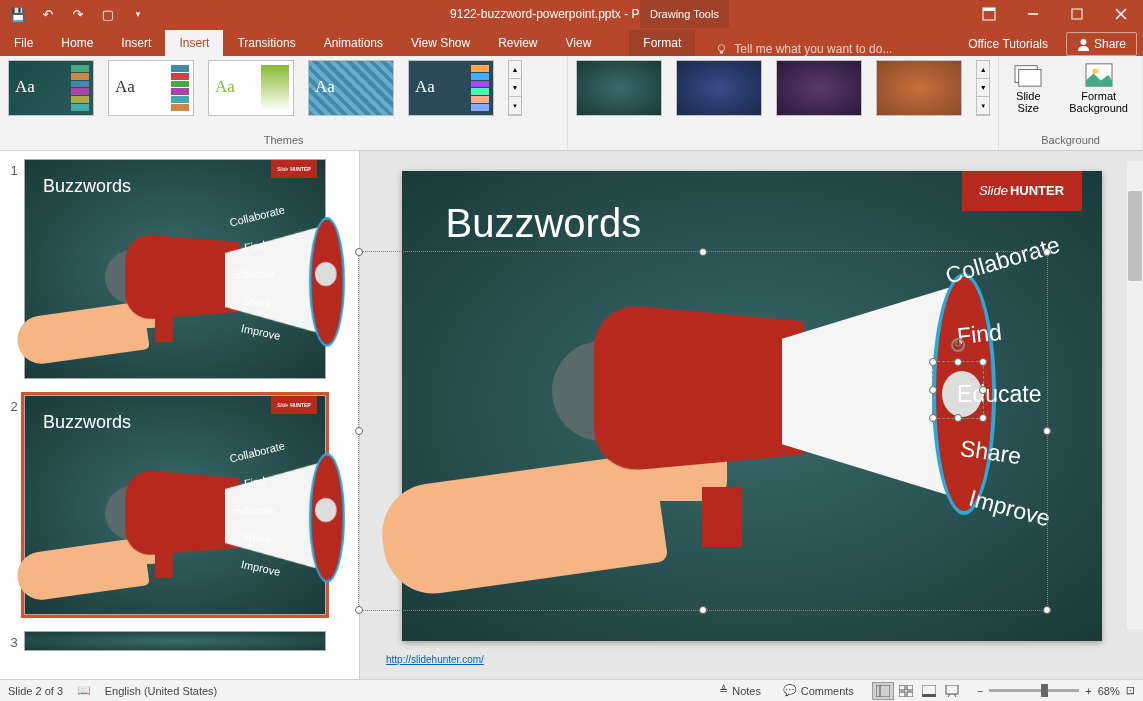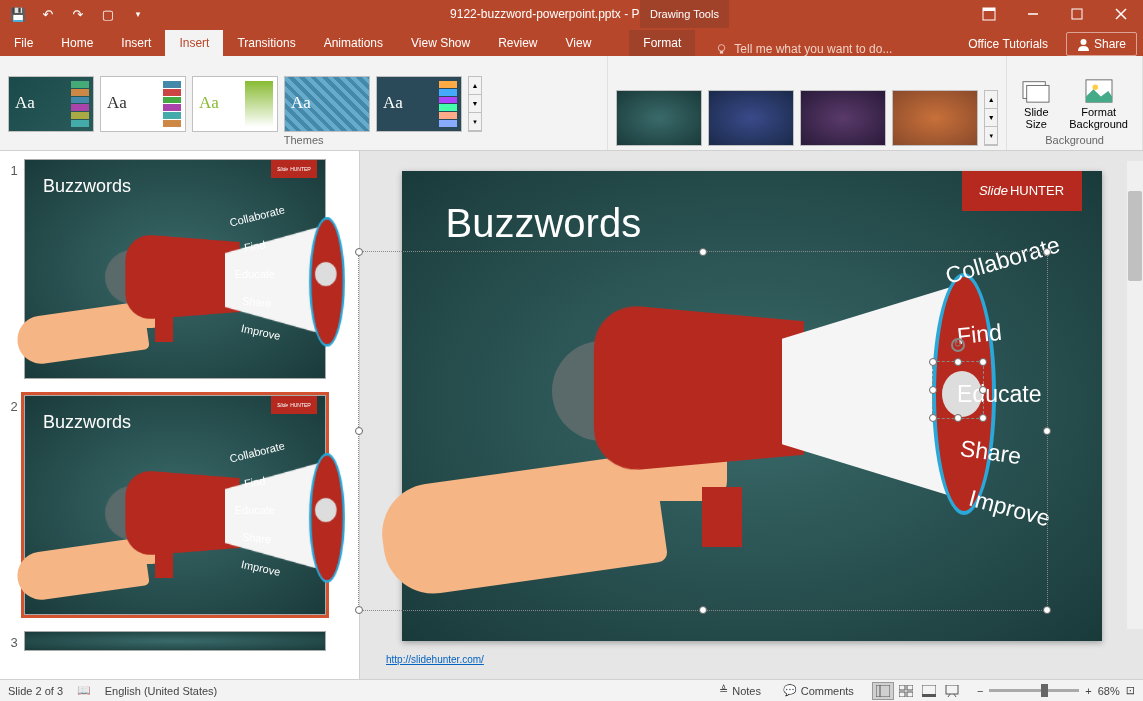--- a/index.html
+++ b/index.html
@@ -14,21 +14,21 @@
 .ribbon-tabs{height:28px;background:#b7472a;display:flex;align-items:flex-end;color:#fff}
 .rtab{padding:6px 14px;font-size:12px;cursor:pointer}
 .rtab.active{background:#f3f3f3;color:#b7472a}
 .rtab.context{background:#a0412a}
 .tell-me{flex:1;display:flex;align-items:center;gap:6px;padding-left:20px;color:#f0d0c5;font-size:12px}
 .tell-me svg{width:13px;height:13px}
 .right-tabs{display:flex;align-items:center;gap:4px;padding-right:6px}
 .share-btn{display:flex;align-items:center;gap:4px;padding:4px 10px;border:1px solid rgba(255,255,255,.5);border-radius:2px;font-size:12px}
 .ribbon{height:95px;background:#f3f3f3;display:flex;border-bottom:1px solid #d0d0d0}
 .rgroup{display:flex;flex-direction:column;padding:4px 8px;border-right:1px solid #e0e0e0}
-.rgroup-content{flex:1;display:flex;align-items:flex-end;gap:6px}
+.rgroup-content{flex:1;display:flex;align-items:flex-start;gap:14px}
 .rgroup-label{font-size:11px;text-align:center;color:#666;padding-top:2px}
 .theme-thumb{width:86px;height:56px;border:1px solid #c0c0c0;position:relative;cursor:pointer;background:linear-gradient(135deg,#1a4a4a,#2a5a5a)}
 .theme-aa{position:absolute;left:6px;top:16px;font-size:17px;font-family:Georgia,serif}
 .theme-bars{position:absolute;right:4px;top:4px;bottom:4px;width:18px;display:flex;flex-direction:column;gap:1px}
 .theme-bars span{flex:1}
 .variant-thumb{width:86px;height:56px;border:1px solid #c0c0c0;cursor:pointer}
 .dd-arrow{width:14px;height:56px;border:1px solid #c0c0c0;display:flex;flex-direction:column;cursor:pointer}
 .dd-arrow div{flex:1;display:flex;align-items:center;justify-content:center;font-size:7px;border-bottom:1px solid #c0c0c0}
 .cust-btn{display:flex;flex-direction:column;align-items:center;gap:2px;padding:2px 6px;cursor:pointer;font-size:11px;text-align:center}
 .cust-btn svg{width:30px;height:26px}
@@ -52,21 +52,21 @@
 .view-btn{width:22px;height:18px;display:flex;align-items:center;justify-content:center;cursor:pointer;border:1px solid transparent}
 .view-btn.active{background:#d0d0d0;border-color:#999}
 .zoom{display:flex;align-items:center;gap:6px}
 .zoom-track{width:90px;height:3px;background:#aaa;position:relative}
 .zoom-handle{position:absolute;width:7px;height:13px;background:#666;top:-5px;left:52px}
 
 .slide-bg{position:absolute;inset:0;background:radial-gradient(ellipse at center,#3a6a6a 0%,#1a3a3a 100%)}
 .buzz-title{position:absolute;left:30px;top:20px;font-size:32px;color:#fff;font-family:"Century Gothic",sans-serif;font-weight:300}
 .ribbon-tag{position:absolute;right:14px;top:0;width:90px;height:30px;background:#b5291f;display:flex;align-items:center;justify-content:center;color:#fff;font-size:9px;font-style:italic}
 .ribbon-tag::after{content:"";position:absolute;bottom:-8px;right:0;border:8px solid transparent;border-top-color:#b5291f;border-right-width:0}
-.ribbon-tag b{font-style:normal;font-weight:400;margin-left:2px}
+.ribbon-tag b{font-style:normal;font-weight:700;margin-left:2px}
 .arm{position:absolute;left:-10px;bottom:40px;width:240px;height:90px;background:#f5b584;border-radius:50px 10px 10px 50px;transform:rotate(-8deg)}
 .fist{position:absolute;left:200px;bottom:100px;width:90px;height:76px;background:#f5b584;border-radius:20px}
 .handle{position:absolute;left:280px;bottom:70px;width:36px;height:50px;background:#b5291f}
 .mega-body{position:absolute;left:200px;top:130px;width:380px;height:200px}
 .mega-back{position:absolute;left:0;top:50px;width:180px;height:90px;background:#5a6a6a;border-radius:60px 0 0 60px}
 .mega-red{position:absolute;left:40px;top:30px;width:200px;height:130px;background:#b5291f;transform:perspective(300px) rotateY(20deg);border-radius:40px 0 0 40px}
 .mega-white{position:absolute;left:200px;top:10px;width:180px;height:180px;background:#f5f5f5;clip-path:polygon(0 25%,90% 0,100% 50%,90% 100%,0 75%)}
 .mega-rim{position:absolute;left:340px;top:-5px;width:60px;height:216px;background:#b5291f;border:4px solid #2aa8d8;border-radius:50%}
 .mega-inner{position:absolute;left:350px;top:70px;width:36px;height:40px;background:#ddd;border-radius:50%}
 .word{position:absolute;color:#fff;font-family:"Century Gothic",sans-serif;font-size:20px}

